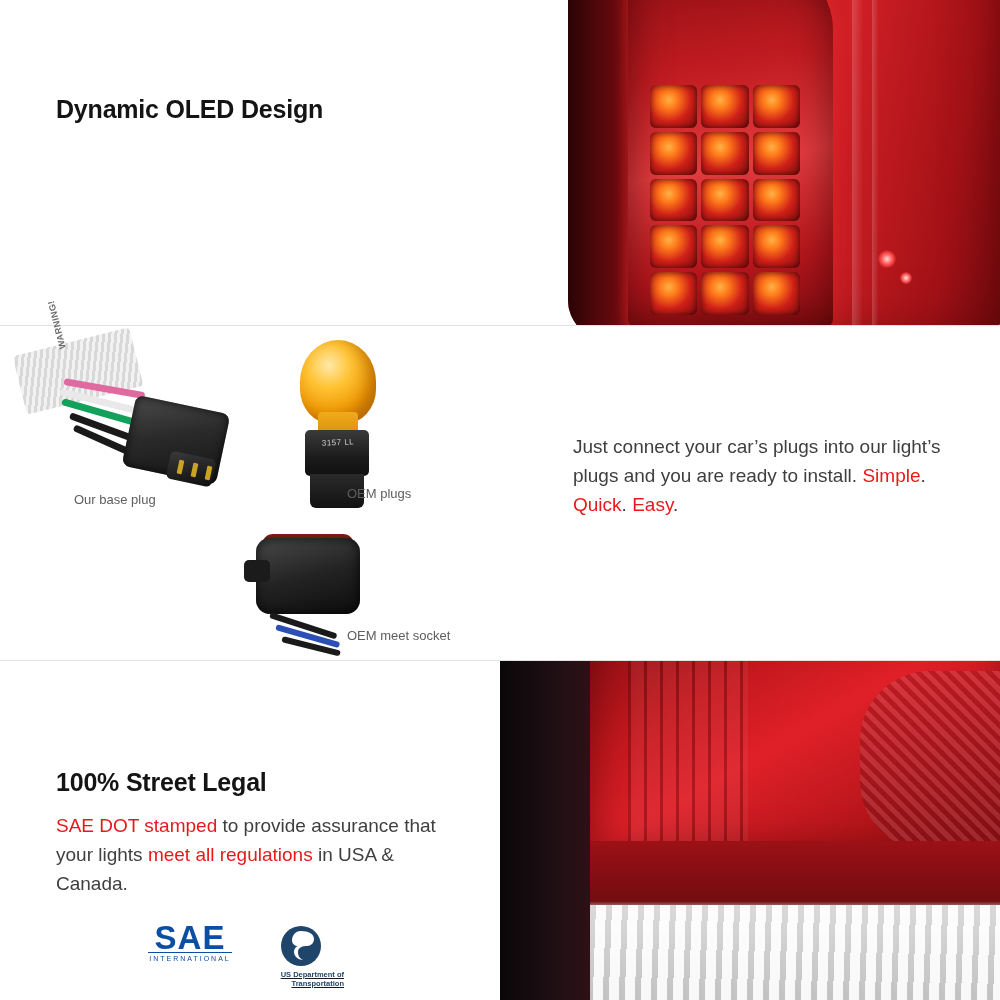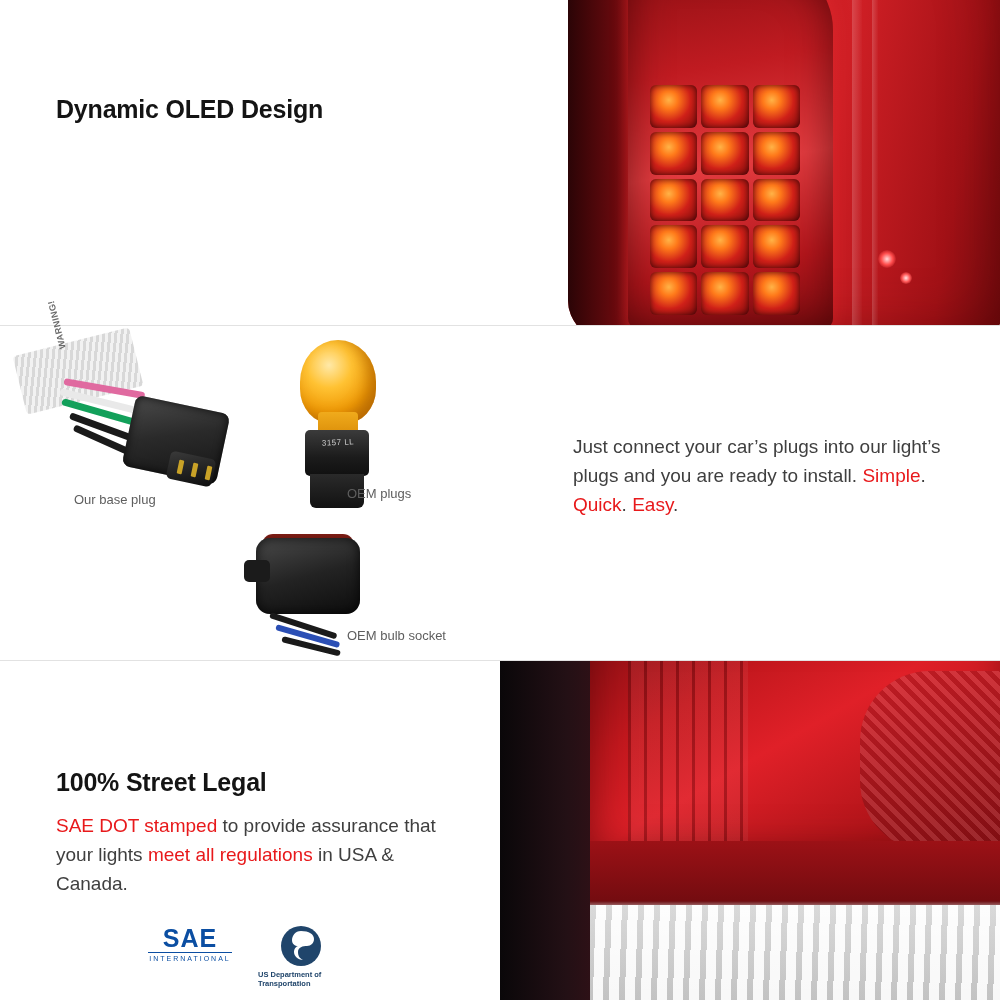--- a/index.html
+++ b/index.html
@@ -388,37 +388,38 @@
     top: 925px;
     display: flex;
     align-items: flex-start;
     gap: 26px;
   }
   .sae-logo {
     text-align: center;
     width: 84px;
   }
   .sae-word {
-    font-size: 25px;
+    font-size: 33px;
     font-weight: 700;
     color: #0b4ea2;
     letter-spacing: 1px;
     line-height: 26px;
   }
   .sae-sub {
     font-size: 7px;
     letter-spacing: 2px;
     color: #0b4ea2;
     border-top: 1px solid #0b4ea2;
     padding-top: 2px;
     margin-top: 1px;
   }
   .dot-logo {
-    text-align: left;
+    text-align: right;
     width: 86px;
+    text-decoration: underline;
   }
   .dot-mark {
     width: 42px;
     height: 42px;
     margin: 0 auto 3px auto;
   }
   .dot-sub {
     font-size: 7.5px;
     color: #20456b;
     line-height: 9px;
@@ -491,21 +492,21 @@
 
   <div class="img-caption" style="left:347px; top:486px;">OEM plugs</div>
 
   <div class="socket-ring"></div>
   <div class="socket-body"></div>
   <div class="socket-nub"></div>
   <div class="socket-wire" style="left:270px; top:612px; width:70px; background:#1a1a1a; transform:rotate(18deg);"></div>
   <div class="socket-wire" style="left:276px; top:624px; width:66px; background:#2b4fb5; transform:rotate(16deg);"></div>
   <div class="socket-wire" style="left:282px; top:636px; width:60px; background:#1a1a1a; transform:rotate(14deg);"></div>
 
-  <div class="img-caption" style="left:347px; top:628px;">OEM bulb socket</div>
+  <div class="img-caption" style="left:347px; top:628px;">OEM meet socket</div>
 
   <div class="block" style="left:573px; top:432px; width:390px;">
     <p>
       <span>Just connect your car’s plugs into our light’s plugs and you are ready to install. </span><span class="hl">Simple</span><span>. </span><span class="hl">Quick</span><span>. </span><span class="hl">Easy</span><span>.</span>
     </p>
   </div>
 
   <div class="divider" style="top:660px;"></div>
 
   <div class="panel3-img">

